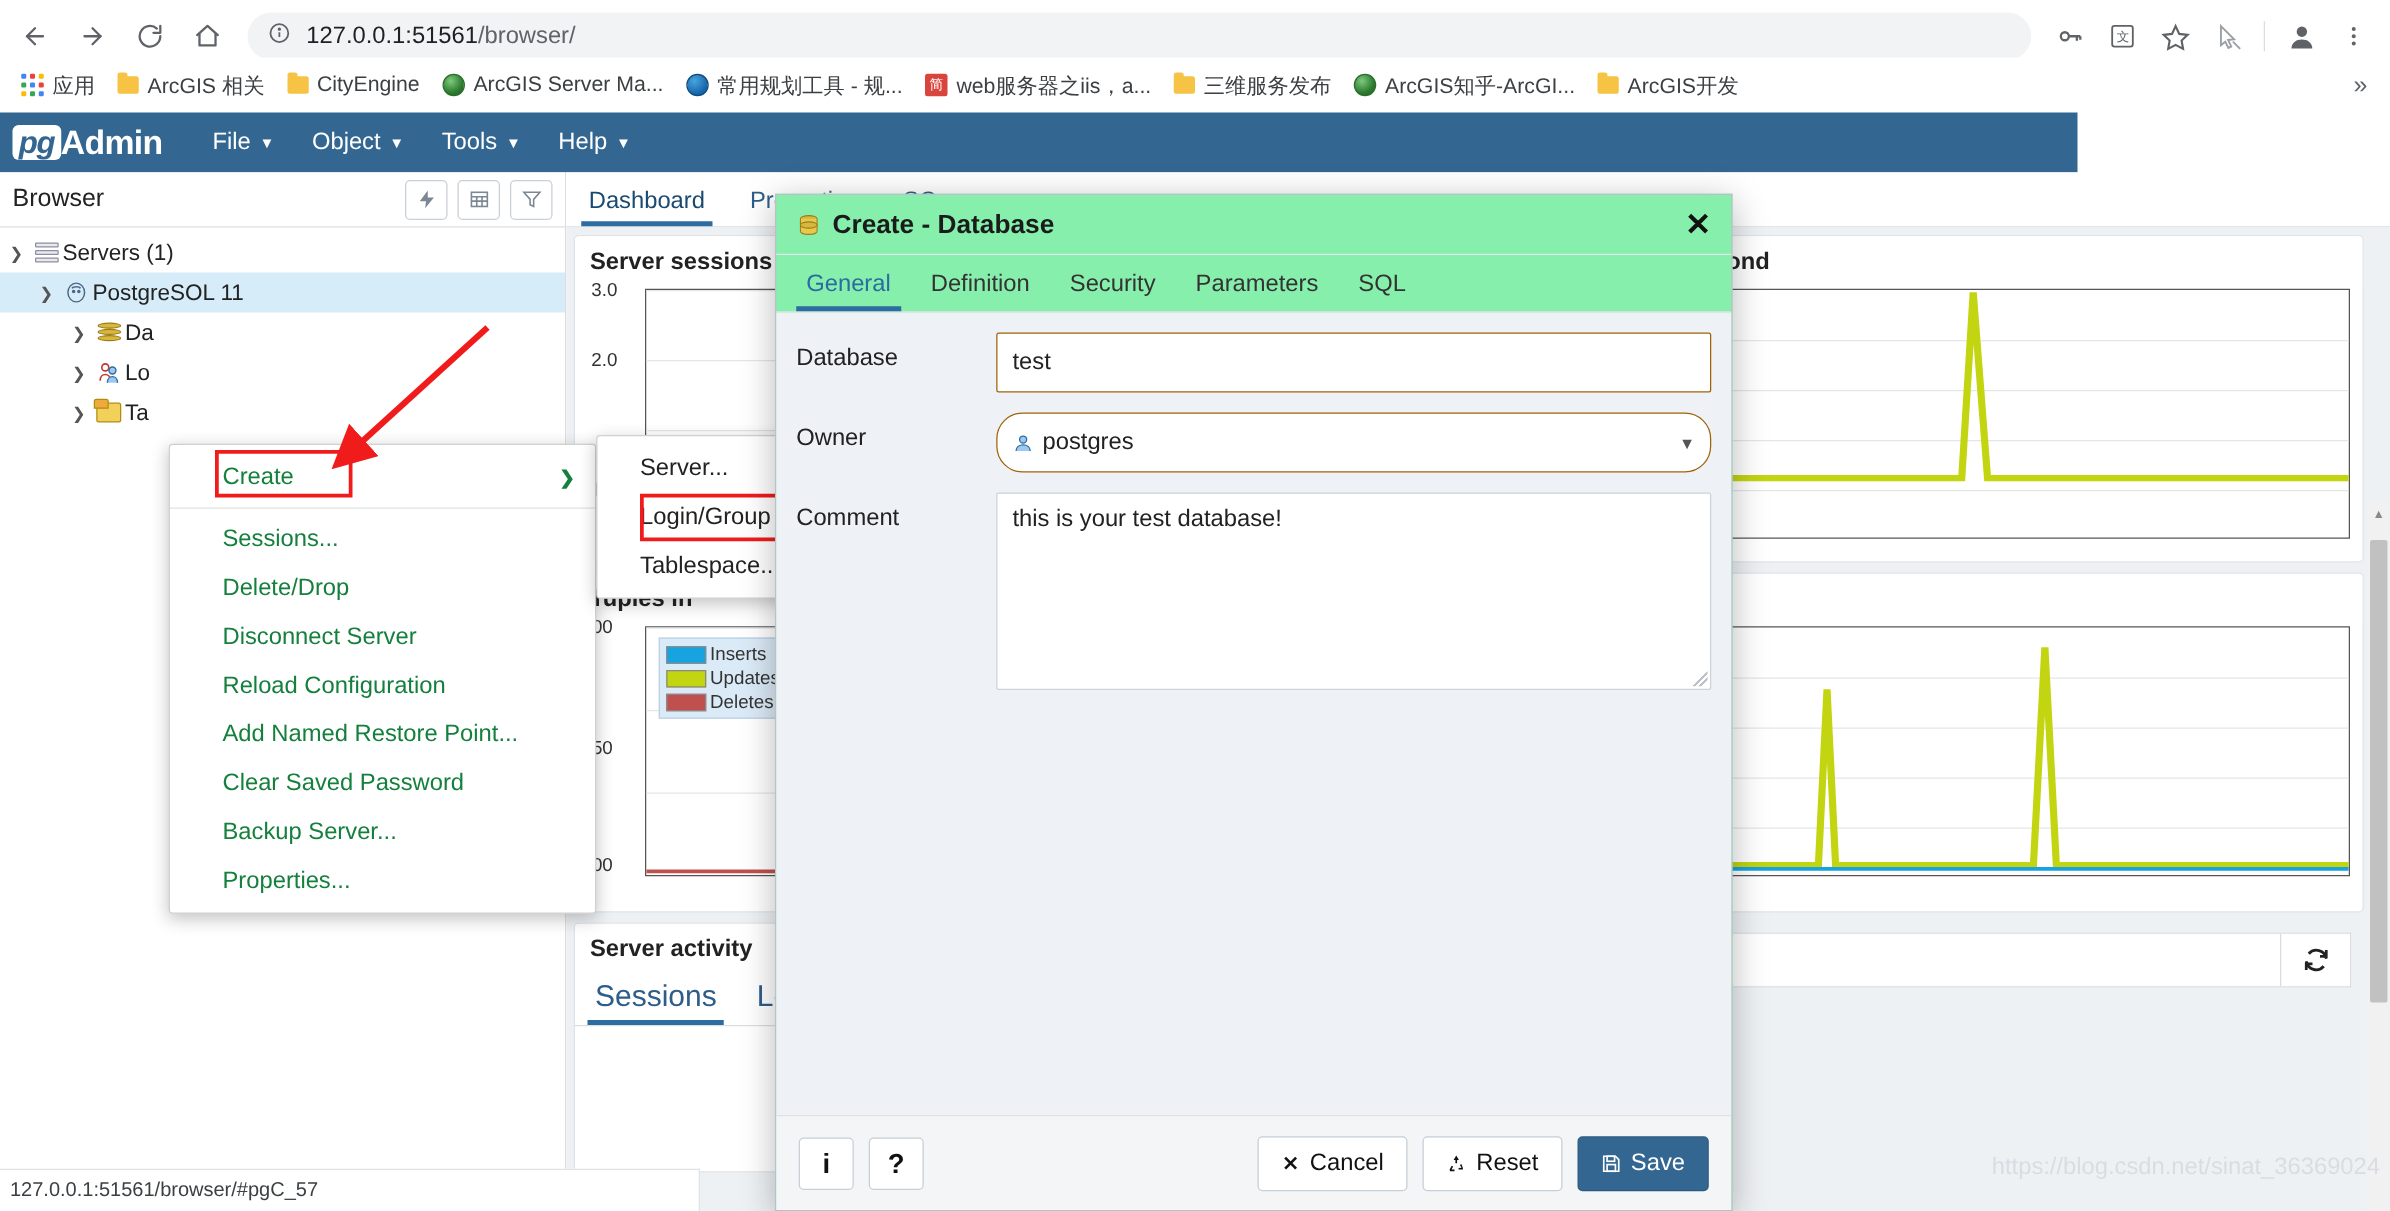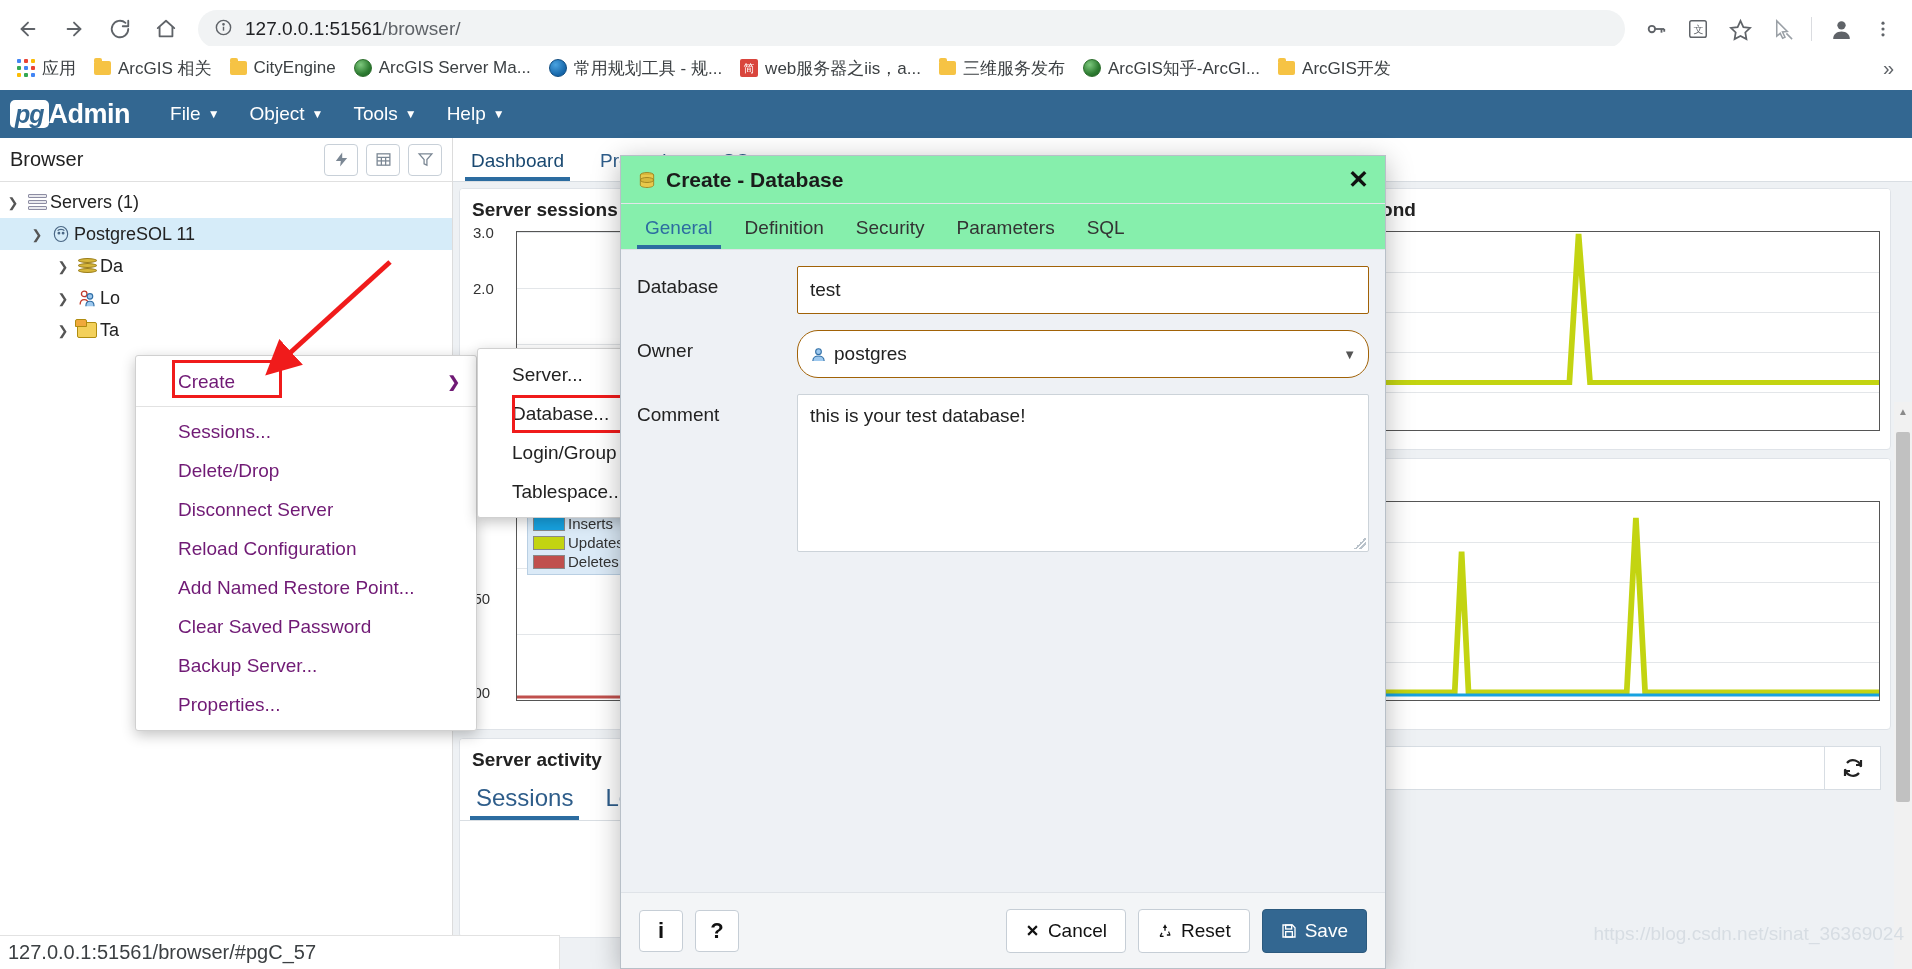--- a/index.html
+++ b/index.html
@@ -78,21 +78,21 @@
     background: radial-gradient(circle at 35% 30%, #4aa3e0, #1565a8 70%);
     border: 1px solid #0d4b80; }
   .jian-ico { width: 18px; height: 18px; background: #d9453d; color: #fff;
     font-size: 11px; line-height: 18px; text-align: center; border-radius: 2px; }
   #bm-overflow { margin-left: auto; font-size: 20px; color: #5f6368; padding: 0 10px; flex: 0 0 auto;}
 
   
   #pgadmin { position: absolute; left: 0; top: 90px; width: 1912px; height: 879px; background: #fff; }
 
   #pg-header {
-    position: absolute; left: 0; top: 0; width: 1912px; height: 48px;
+    position: absolute; left: 0; top: 0; width: 1662px; height: 48px;
     background: #336791; display: flex; align-items: center;
   }
   #pg-logo {
     display: flex; align-items: center; margin-left: 10px; margin-right: 26px;
   }
   #pg-logo .pg-badge {
     background: #fff; color: #336791; font-weight: bold; font-size: 25px;
     padding: 1px 5px; border-radius: 5px; line-height: 1.05;
     letter-spacing: -1px; font-style: italic;
   }
@@ -183,21 +183,21 @@
   #search-row .sico { width: 52px; display: flex; align-items: center; justify-content: center; color:#222; }
   #search-row .sinp { flex: 1; font-size: 19px; color: #9aa5b1; }
   #search-row .rfr { width: 56px; border-left: 1px solid #d7dde3; height: 100%;
     display: flex; align-items: center; justify-content: center; color: #222; }
 
   
   #ctx-menu {
     position: absolute; left: 135px; top: 265px; width: 342px;
     background: #fff; border: 1px solid #d0d0d0; border-radius: 3px;
     box-shadow: 0 4px 14px rgba(0,0,0,.24); z-index: 60; padding: 6px 0;
-    font-size: 19px; color: #701a75;
+    font-size: 19px; color: #15803d;
   }
   .ctx-item { height: 39px; display: flex; align-items: center; padding: 0 16px 0 42px; position: relative; }
   .ctx-item .subarrow { position: absolute; right: 16px; font-size: 15px; font-weight: bold; }
   .ctx-sep { height: 1px; background: #e2e2e2; margin: 5px 0; }
 
   #ctx-sub {
     position: absolute; left: 477px; top: 258px; width: 250px;
     background: #fff; border: 1px solid #d0d0d0; border-radius: 3px;
     box-shadow: 0 4px 14px rgba(0,0,0,.24); z-index: 61; padding: 6px 0;
     font-size: 19px; color: #222;
@@ -259,21 +259,21 @@
   .fbtn .bi { margin-right: 8px; display: flex; }
 
   
   .annot-arrow { position: absolute; z-index: 85; pointer-events: none; }
 
   
   #statusbar {
     position: absolute; left: 0; bottom: 0; width: 560px; height: 34px;
     background: #fff; border-top: 1px solid #e2e2e2; border-right: 1px solid #e2e2e2;
     display: flex; align-items: center; padding-left: 8px;
-    font-size: 20px; color: #3c4043; z-index: 120;
+    font-size: 16px; color: #3c4043; z-index: 120;
   }
   #watermark {
     position: absolute; right: 8px; bottom: 24px; font-size: 19px; color: #d7dde3;
     z-index: 70; white-space: nowrap;
   }
   #vscroll { position: absolute; right: 0; top: 220px; width: 18px; height: 660px; background: #f1f1f1; z-index: 50;}
   #vscroll .thumb { position: absolute; left: 2px; top: 30px; width: 14px; height: 370px; background: #c1c1c1; border-radius: 2px;}
   #vscroll .up, #vscroll .dn { position:absolute; left:0; width:18px; height:18px; display:flex;align-items:center;justify-content:center;color:#8a8a8a;font-size:10px;}
   #vscroll .up { top:0 }
 </style>
@@ -704,21 +704,20 @@
     <div class="ctx-item">Disconnect Server</div>
     <div class="ctx-item">Reload Configuration</div>
     <div class="ctx-item">Add Named Restore Point...</div>
     <div class="ctx-item">Clear Saved Password</div>
     <div class="ctx-item">Backup Server...</div>
     <div class="ctx-item">Properties...</div>
   </div>
 
   <div id="ctx-sub">
     <div class="ctx-item">Server...</div>
-    <div class="ctx-item">Database...</div>
     <div class="ctx-item">Login/Group Role...</div>
     <div class="ctx-item">Tablespace...</div>
   </div>
 
   <div class="redbox" style="left:172px;top:270px;width:110px;height:38px"></div>
   <div class="redbox" style="left:512px;top:305px;width:134px;height:38px"></div>
   <div class="redbox" style="left:938px;top:263px;width:126px;height:44px"></div>
 
   <svg class="annot-arrow" style="left:250px;top:160px;width:150px;height:140px">
     <defs>

